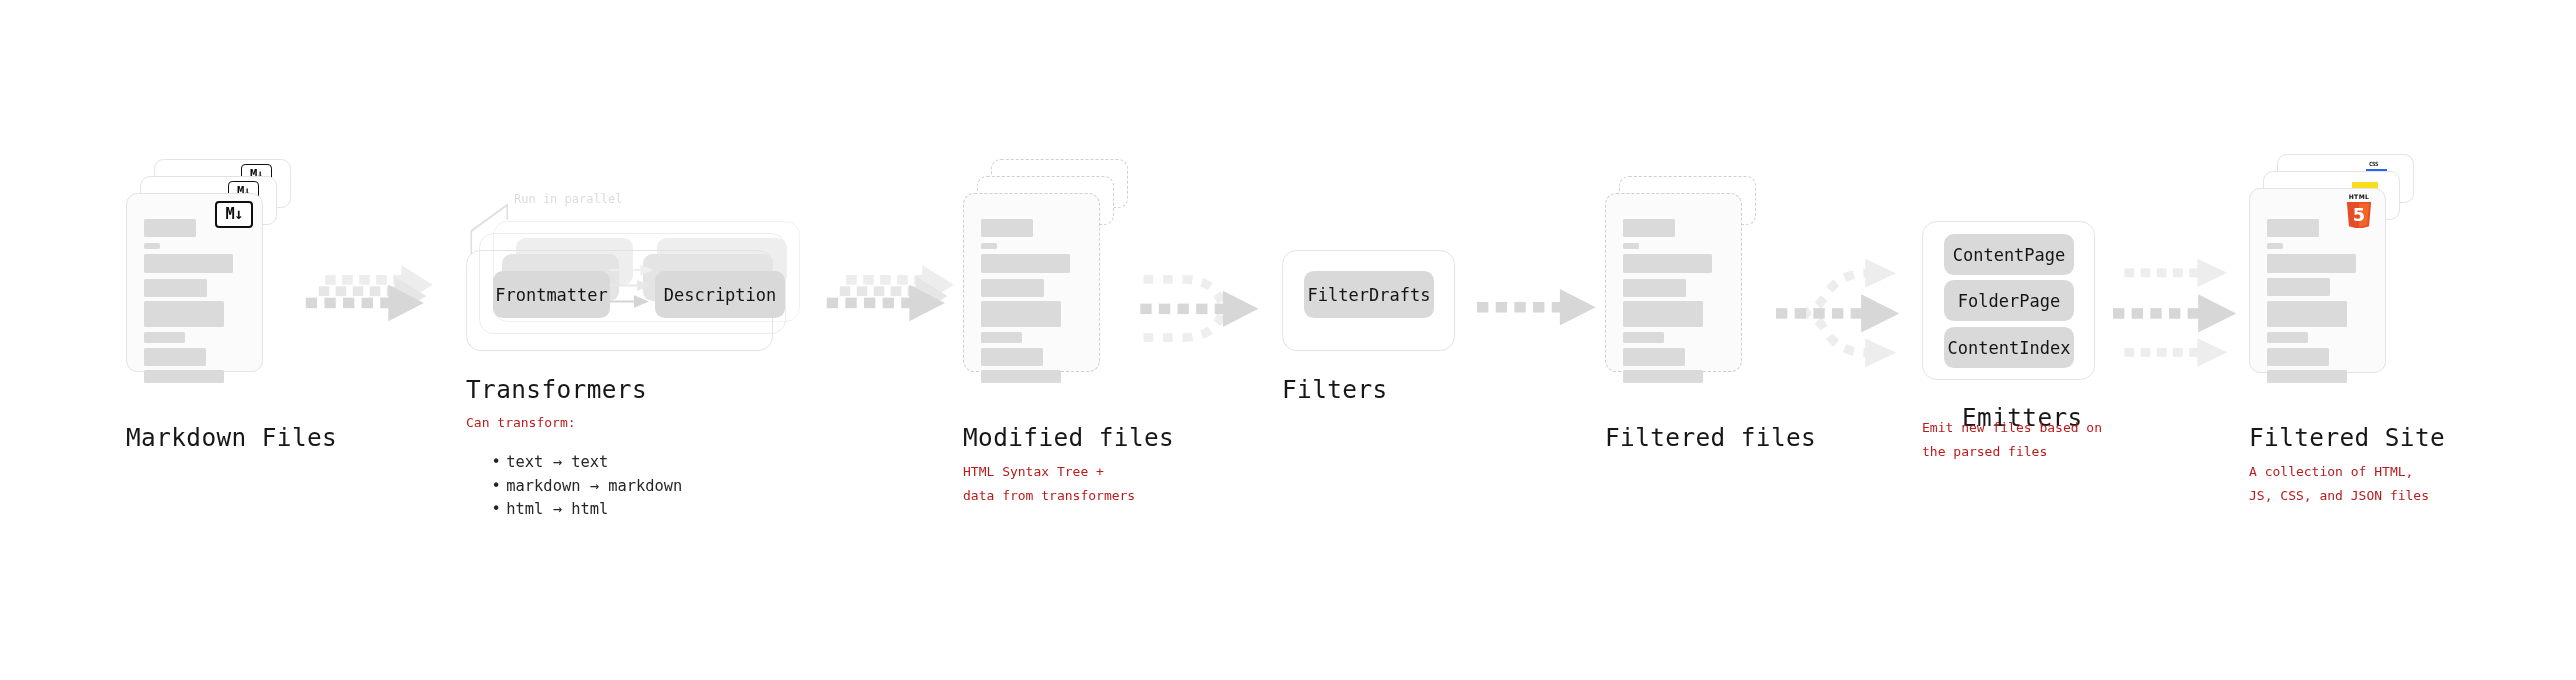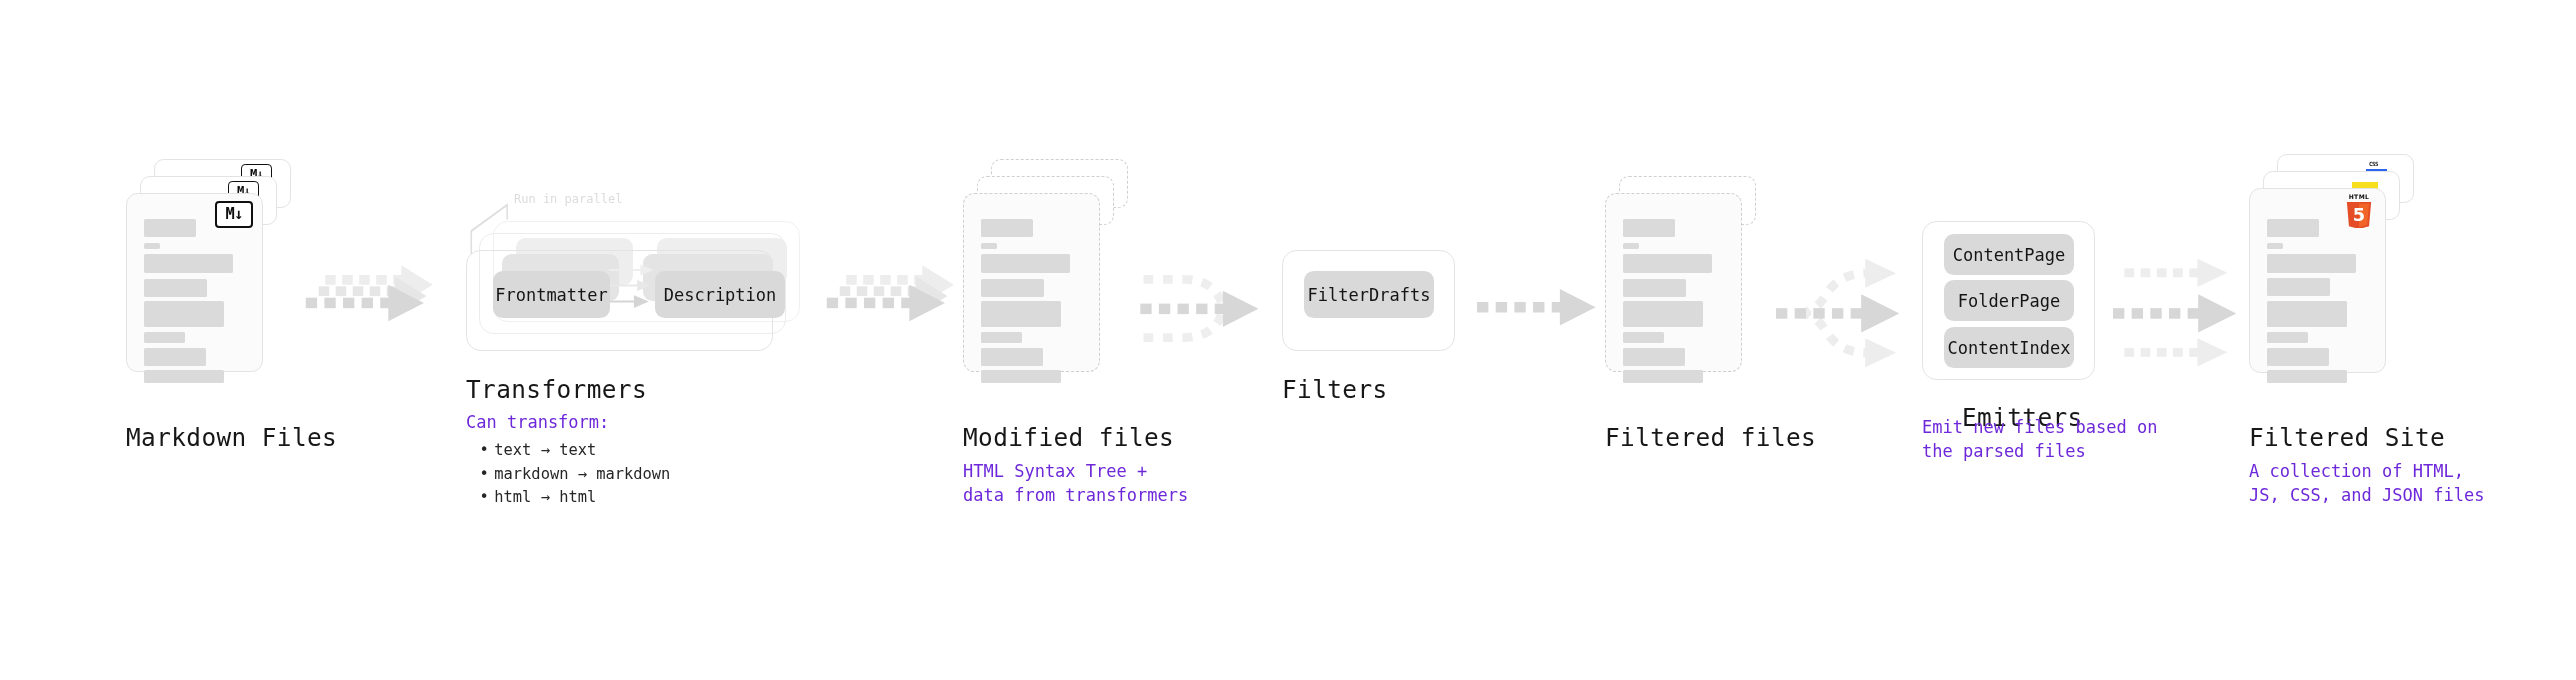--- a/index.html
+++ b/index.html
@@ -16,23 +16,23 @@
   .stage-title{
     position:absolute;
     font-size:24.4px;
     letter-spacing:0.4px;
     color:#171717;
     white-space:nowrap;
     font-weight:400;
   }
   .stage-desc{
     position:absolute;
-    font-size:17px;
+    font-size:13px;
     line-height:23.6px;
-    color:#6d28d9;
+    color:#b91c1c;
     white-space:pre-line;
   }
 
   
   .doc-stack{position:absolute;}
   .doc{
     position:absolute;
     background:#fbfbfb;
     border:1.6px solid #e3e3e3;
     border-radius:11.4px;
@@ -92,21 +92,21 @@
   .parallel-label{
     position:absolute;
     font-size:12px;
     color:#dcdcdc;
     white-space:nowrap;
   }
 
   
   .flowsvg{position:absolute;overflow:visible;}
 
-  ul.tlist{margin:4px;padding:0;list-style:none;}
+  ul.tlist{margin:16px;padding:0;list-style:none;}
   ul.tlist li{
     font-size:15.4px;line-height:23.6px;color:#262626;white-space:nowrap;
     padding-left:16.3px;position:relative;
   }
   ul.tlist li:before{
     content:"\2022";position:absolute;left:1.6px;top:0;
   }
 </style>
 </head>
 <body>

